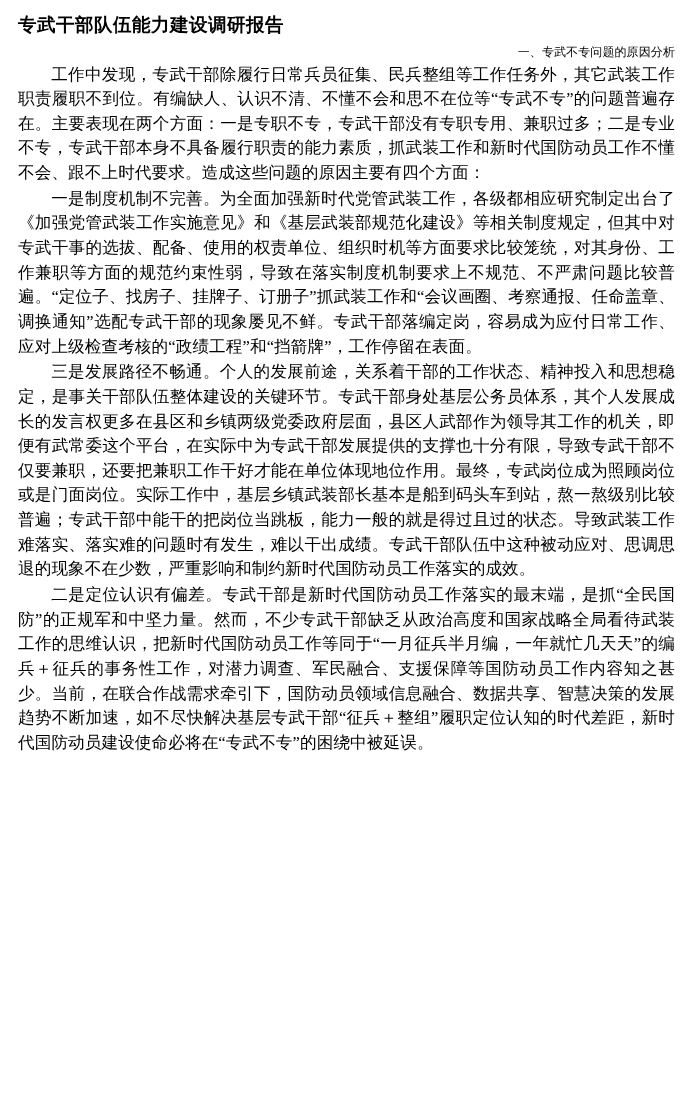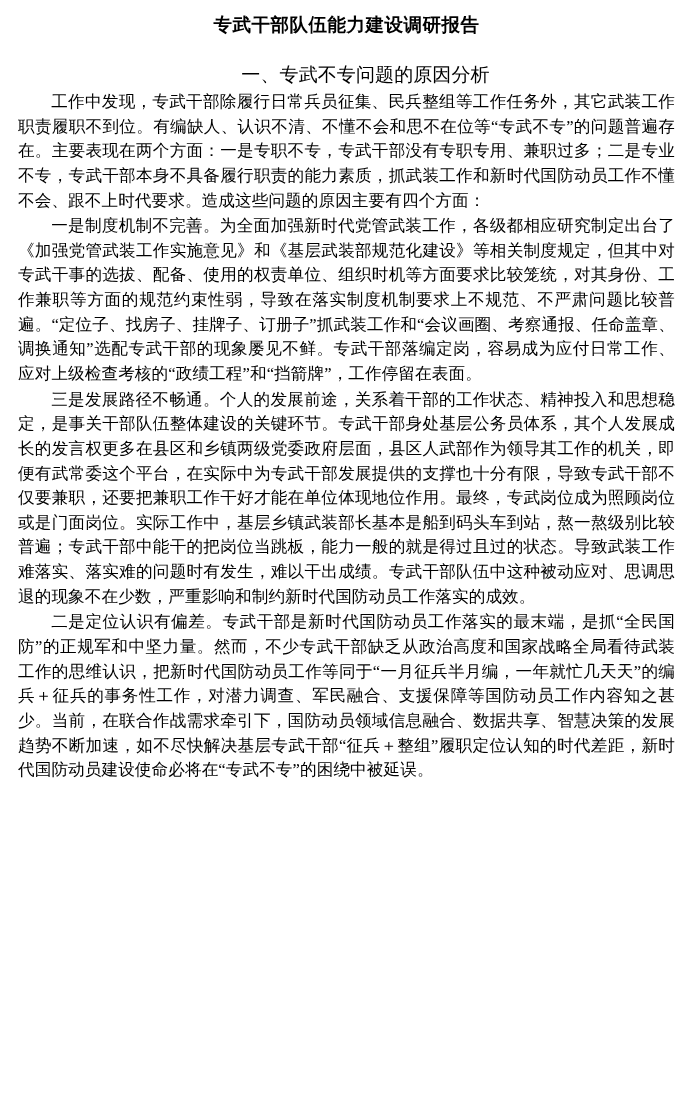--- a/index.html
+++ b/index.html
@@ -15,42 +15,41 @@
     overflow: hidden;
   }
   .page {
     width: 693px;
     height: 1097px;
     box-sizing: border-box;
     padding: 10px 18px 0 18px;
     position: relative;
   }
   .doc-title {
-    text-align: center;
     font-size: 18.5px;
     font-weight: bold;
     letter-spacing: 0.5px;
     line-height: 1.5;
-    margin: 2px 0 21px 0;
+    margin: 2px 0 4px 0;
   }
   .para {
     font-size: 16.6px;
     line-height: 1.485;
     text-align: justify;
     text-justify: inter-ideograph;
     margin: 0 0 1px 0;
     text-indent: 2em;
     letter-spacing: 0.1px;
   }
   .heading {
-    font-size: 19px;
+    font-size: 12px;
     line-height: 1.485;
     margin: 2px 0 1px 0;
     text-indent: 2em;
-    text-align: center;
+    text-align: right;
     letter-spacing: 0.1px;
   }
 </style>
 </head>
 <body>
 
 <div class="page">
   <div class="doc-title">专武干部队伍能力建设调研报告</div>
   <div class="heading">一、专武不专问题的原因分析</div>
   <div class="para">工作中发现，专武干部除履行日常兵员征集、民兵整组等工作任务外，其它武装工作职责履职不到位。有编缺人、认识不清、不懂不会和思不在位等“专武不专”的问题普遍存在。主要表现在两个方面：一是专职不专，专武干部没有专职专用、兼职过多；二是专业不专，专武干部本身不具备履行职责的能力素质，抓武装工作和新时代国防动员工作不懂不会、跟不上时代要求。造成这些问题的原因主要有四个方面：</div>

